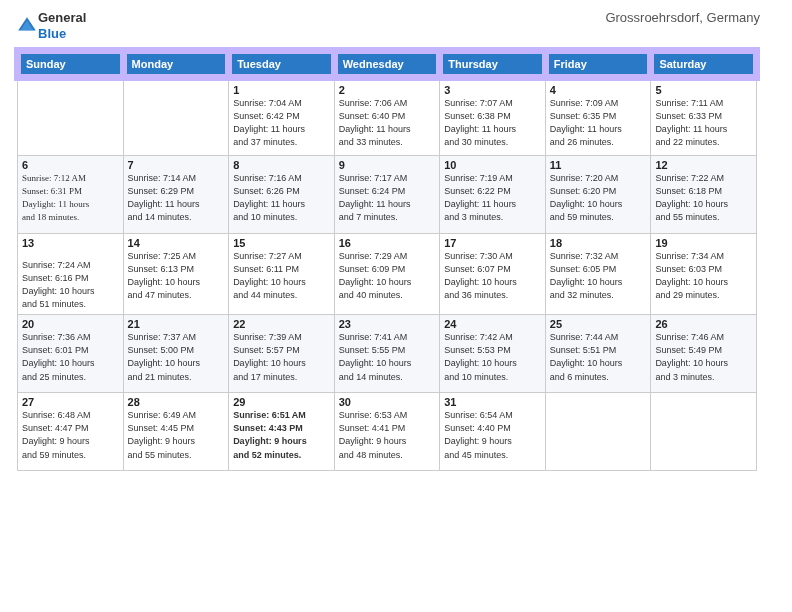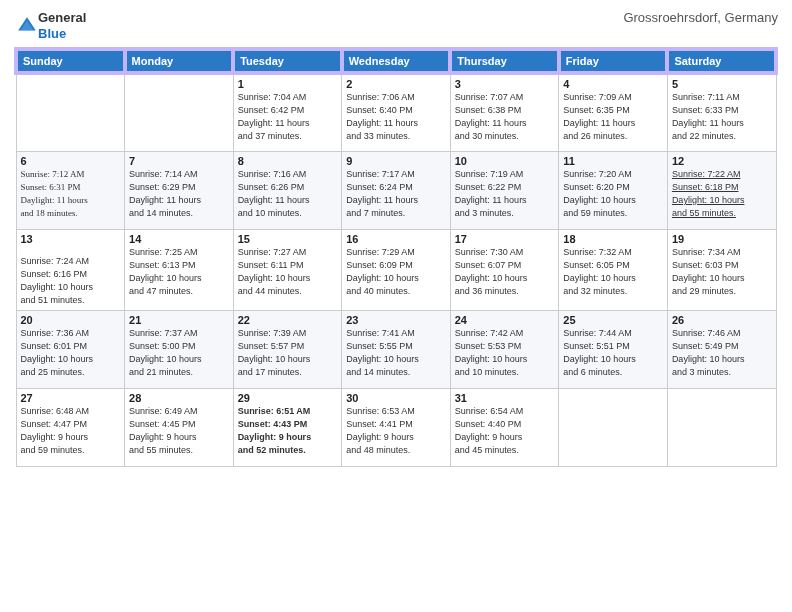--- a/index.html
+++ b/index.html
@@ -6,21 +6,21 @@
     body {
       font-family: Arial, sans-serif;
       background: #fff;
       width: 792px;
       height: 612px;
       overflow: hidden;
     }
     .page {
       width: 792px;
       height: 612px;
-      padding: 10px 14px 10px 14px;
+      padding: 10px 32px 10px 14px;
       background: #fff;
     }
     .header {
       display: flex;
       justify-content: space-between;
       align-items: flex-start;
       margin-bottom: 6px;
     }
     .logo {
       display: flex;
@@ -58,21 +58,21 @@
       border-collapse: collapse;
       table-layout: fixed;
     }
     .cal-table thead tr th {
       background: #2979c7;
       color: #fff;
       font-size: 11px;
       font-weight: bold;
       padding: 4px 5px;
       text-align: left;
-      border: 4px solid #c4b5fd;
+      border: 7px solid #c4b5fd;
     }
     .cal-table tbody tr td {
       border: 1px solid #ccc;
       vertical-align: top;
       padding: 3px 4px;
       font-size: 9.2px;
       color: #222;
       height: 78px;
       background: #fff;
     }
@@ -205,21 +205,21 @@
           </td>
           <td>
             <span class="day-num">11</span>
             <div class="day-detail" style="white-space: pre-line;">Sunrise: 7:20 AM
 Sunset: 6:20 PM
 Daylight: 10 hours
 and 59 minutes.</div>
           </td>
           <td>
             <span class="day-num">12</span>
-            <div class="day-detail" style="white-space: pre-line; text-decoration: underline;">Sunrise: 7:22 AM
+            <div class="day-detail" style="white-space: pre-line;">Sunrise: 7:22 AM
 Sunset: 6:18 PM
 Daylight: 10 hours
 and 55 minutes.</div>
           </td>
         </tr>
         <tr>
           <td>
             <span class="day-num">13</span>
             <div class="day-detail" style="white-space: pre-line; margin-top: 10px;">Sunrise: 7:24 AM
 Sunset: 6:16 PM

